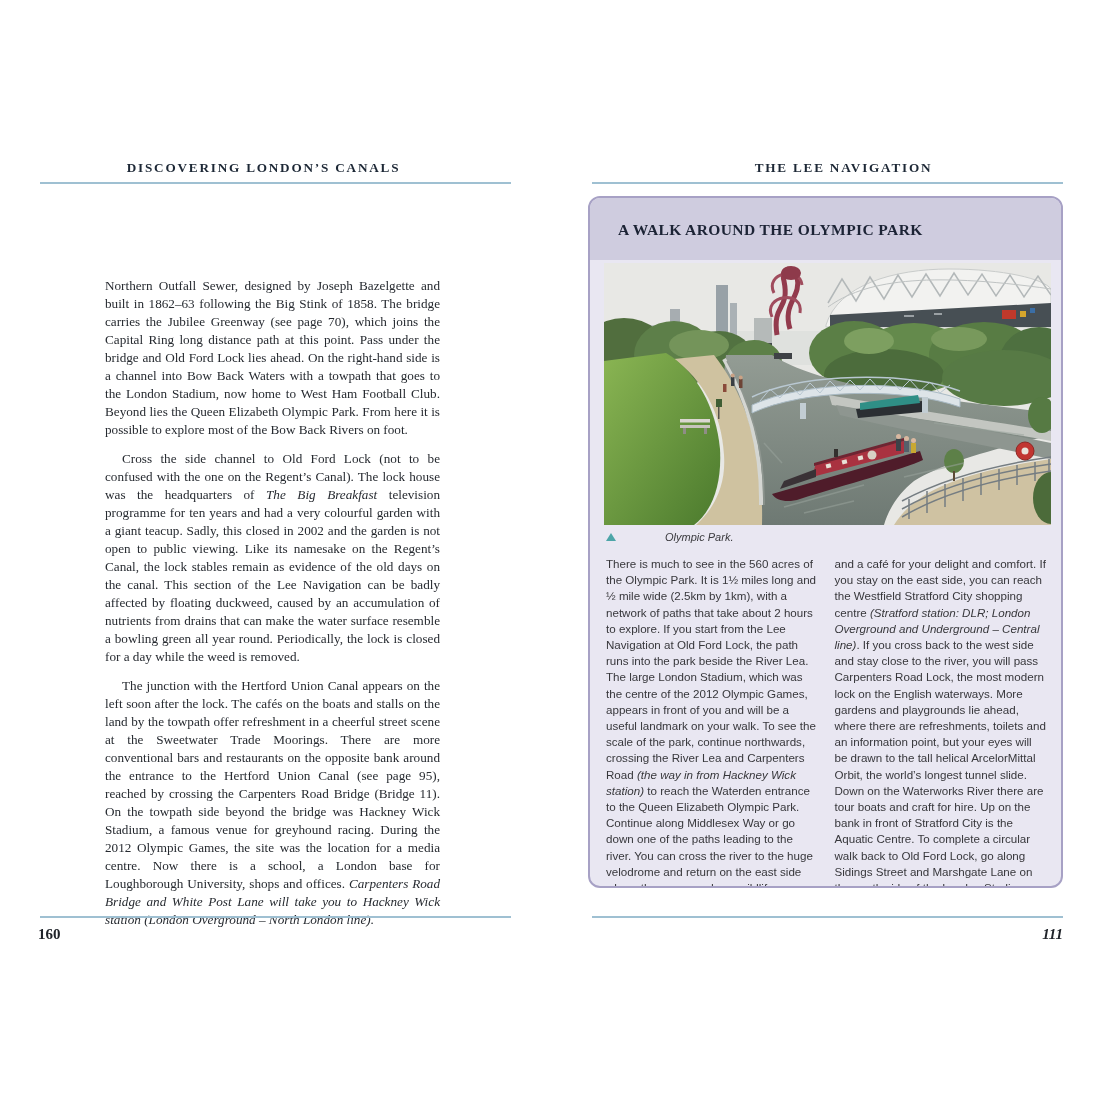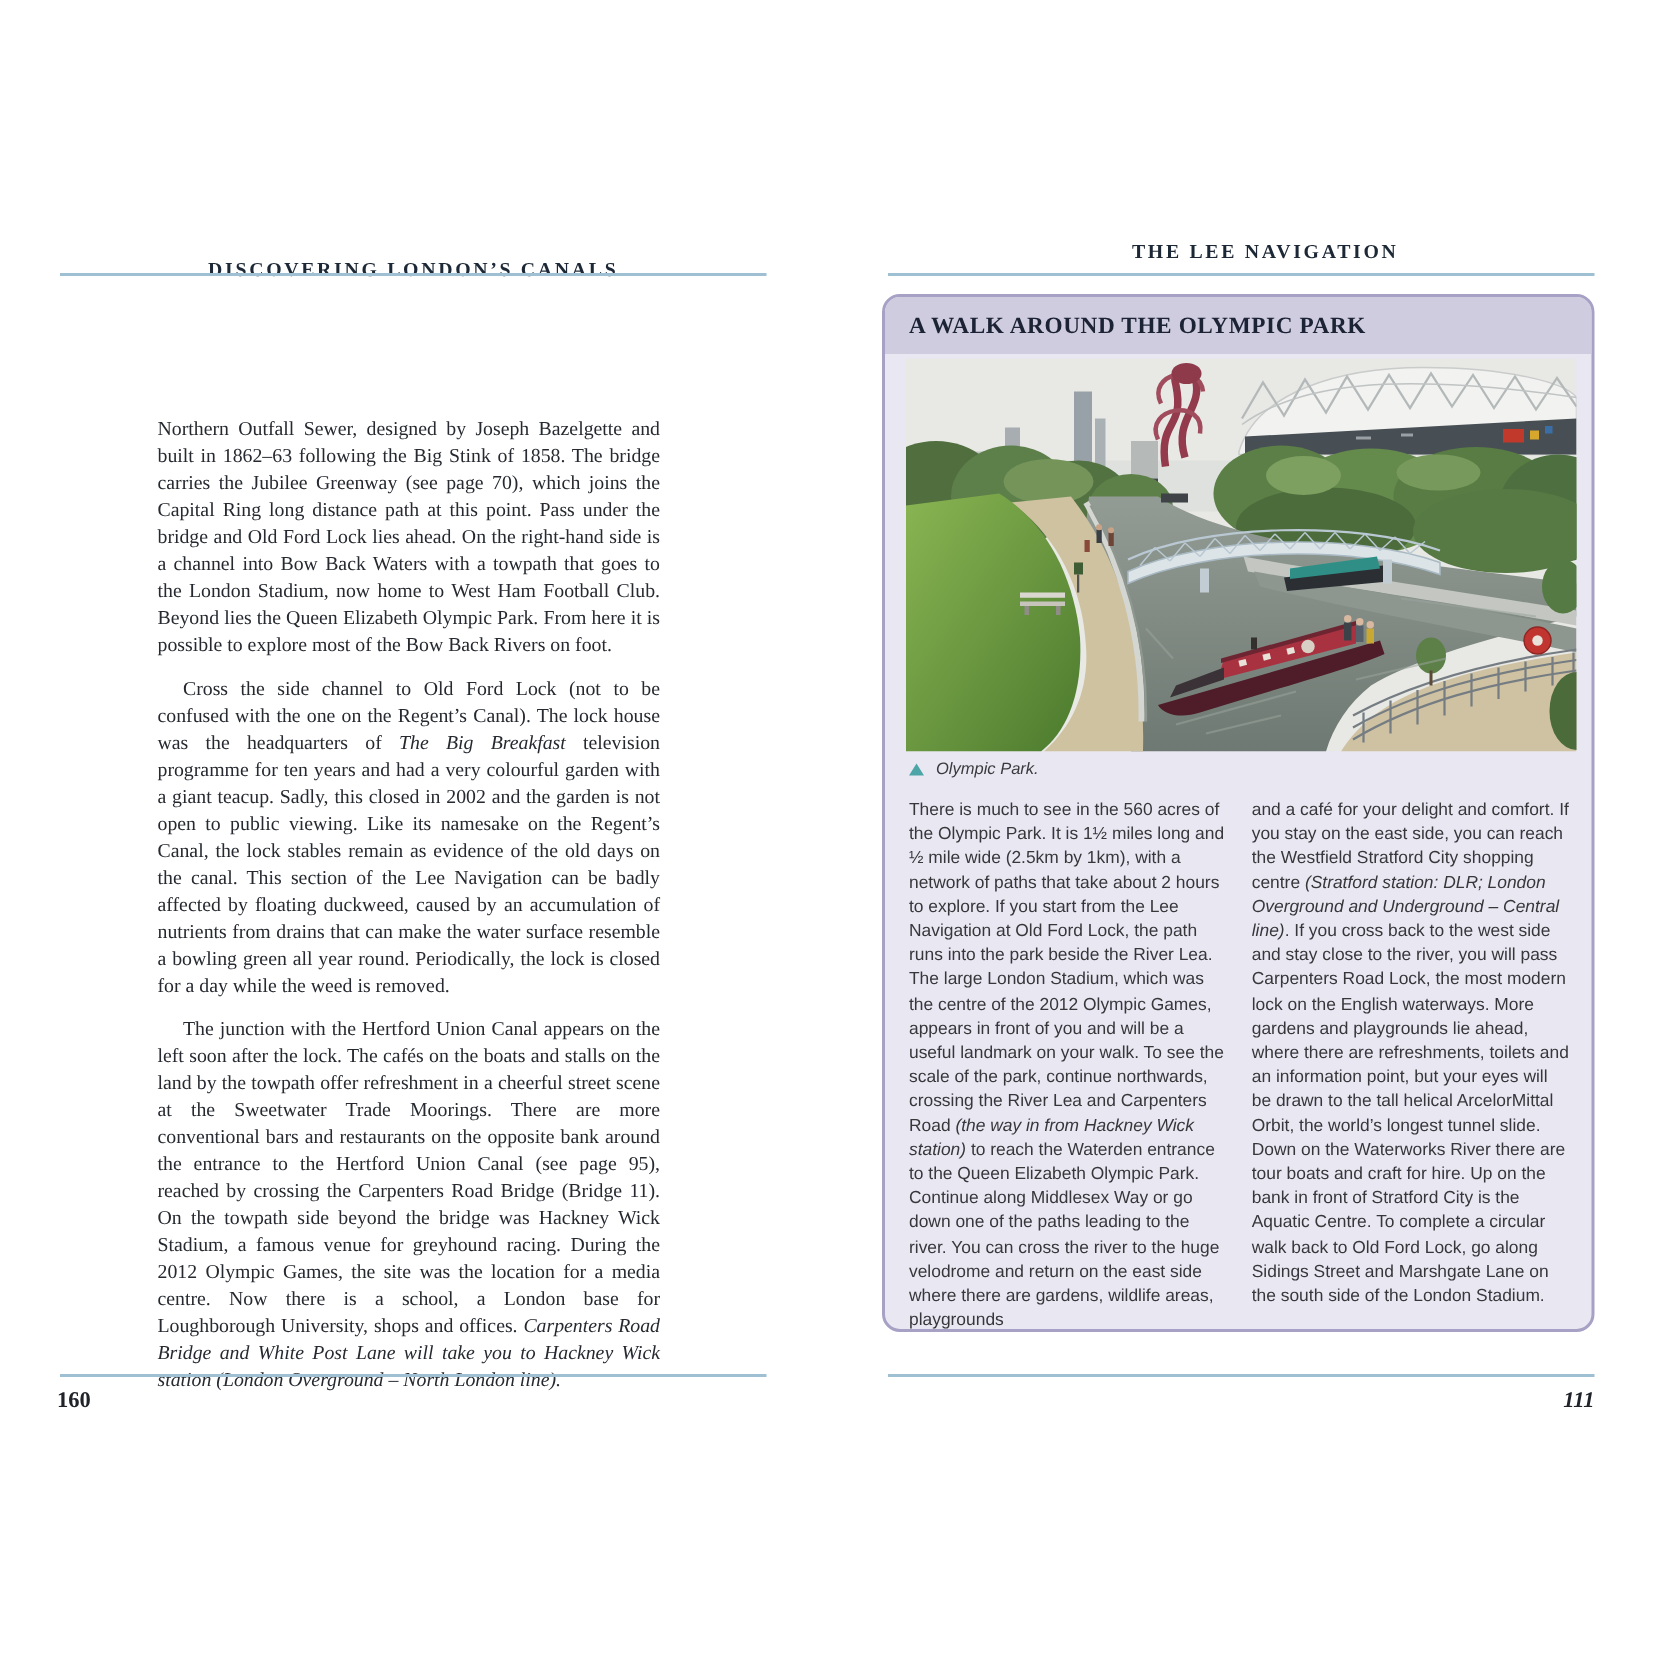--- a/index.html
+++ b/index.html
@@ -23,47 +23,47 @@
   
   .feature-box{
     position:absolute;left:588px;top:196px;width:475px;height:692px;
     background:#e9e7f2;border:2px solid #a7a1c5;border-radius:12px;
     box-sizing:border-box;overflow:hidden;
   }
   .box-header{
     background:#cfccdf;padding:11px 16px 9px 16px;
   }
   .box-title{
-    font-size:15.5px;font-weight:bold;letter-spacing:.4px;color:#1c2335;margin:0;
+    font-size:15.5px;font-weight:bold;letter-spacing:.4px;color:#1c2335;margin:12px;
   }
   .box-subtitle{
     font-size:13.5px;font-weight:bold;font-style:italic;color:#1c2335;margin:2px 0 0 0;
   }
   .photo-wrap{margin:3px 12px 0 14px;width:447px;height:262px;}
   .photo-wrap svg{display:block;}
   .caption{
     margin:6px 16px 0 16px;font-family:"Liberation Sans", sans-serif;
-    font-style:italic;font-size:11px;color:#3a3a3e;display:flex;align-items:center;
+    font-style:italic;font-size:11px;color:#3a3a3e;display:flex;align-items:center;gap:41px;
   }
   .tri{
     width:0;height:0;border-left:5px solid transparent;border-right:5px solid transparent;
     border-bottom:8px solid #4da5a8;display:inline-block;margin-right:8px;
   }
   .columns{
     display:flex;gap:16px;margin:13px 14px 0 16px;
     font-family:"Liberation Sans", sans-serif;font-size:11.6px;
     line-height:16.2px;color:#37373b;
   }
   .col{width:215px;}
   .col em{font-style:italic;}
 </style>
 </head>
 <body>
 
-<div class="page-header" style="left:40px;top:160px;width:471px;margin-top:12px;">DISCOVERING LONDON’S CANALS</div>
+<div class="page-header" style="left:28px;top:160px;width:471px;">DISCOVERING LONDON’S CANALS</div>
 <div class="rule" style="left:40px;top:182px;width:471px;"></div>
 
 <div class="body-text">
   <p><span>Northern Outfall Sewer, designed by Joseph Bazelgette and built in 1862–63 following the Big Stink of 1858. The bridge carries the Jubilee Greenway (see page 70), which joins the Capital Ring long distance path at this point. Pass under the bridge and Old Ford Lock lies ahead. On the right-hand side is a channel into Bow Back Waters with a towpath that goes to the London Stadium, now home to West Ham Football Club. Beyond lies the Queen Elizabeth Olympic Park. From here it is possible to explore most of the Bow Back Rivers on foot.</span></p>
   <p class="indent"><span>Cross the side channel to Old Ford Lock (not to be confused with the one on the Regent’s Canal). The lock house was the headquarters of </span><em>The Big Breakfast</em><span> television programme for ten years and had a very colourful garden with a giant teacup. Sadly, this closed in 2002 and the garden is not open to public viewing. Like its namesake on the Regent’s Canal, the lock stables remain as evidence of the old days on the canal. This section of the Lee Navigation can be badly affected by floating duckweed, caused by an accumulation of nutrients from drains that can make the water surface resemble a bowling green all year round. Periodically, the lock is closed for a day while the weed is removed.</span></p>
   <p class="indent"><span>The junction with the Hertford Union Canal appears on the left soon after the lock. The cafés on the boats and stalls on the land by the towpath offer refreshment in a cheerful street scene at the Sweetwater Trade Moorings. There are more conventional bars and restaurants on the opposite bank around the entrance to the Hertford Union Canal (see page 95), reached by crossing the Carpenters Road Bridge (Bridge 11). On the towpath side beyond the bridge was Hackney Wick Stadium, a famous venue for greyhound racing. During the 2012 Olympic Games, the site was the location for a media centre. Now there is a school, a London base for Loughborough University, shops and offices. </span><em>Carpenters Road Bridge and White Post Lane will take you to Hackney Wick station (London Overground – North London line).</em></p>
 </div>
 
 <div class="rule" style="left:40px;top:916px;width:471px;"></div>
 <div class="pagenum" style="left:38px;top:926px;">160</div>

